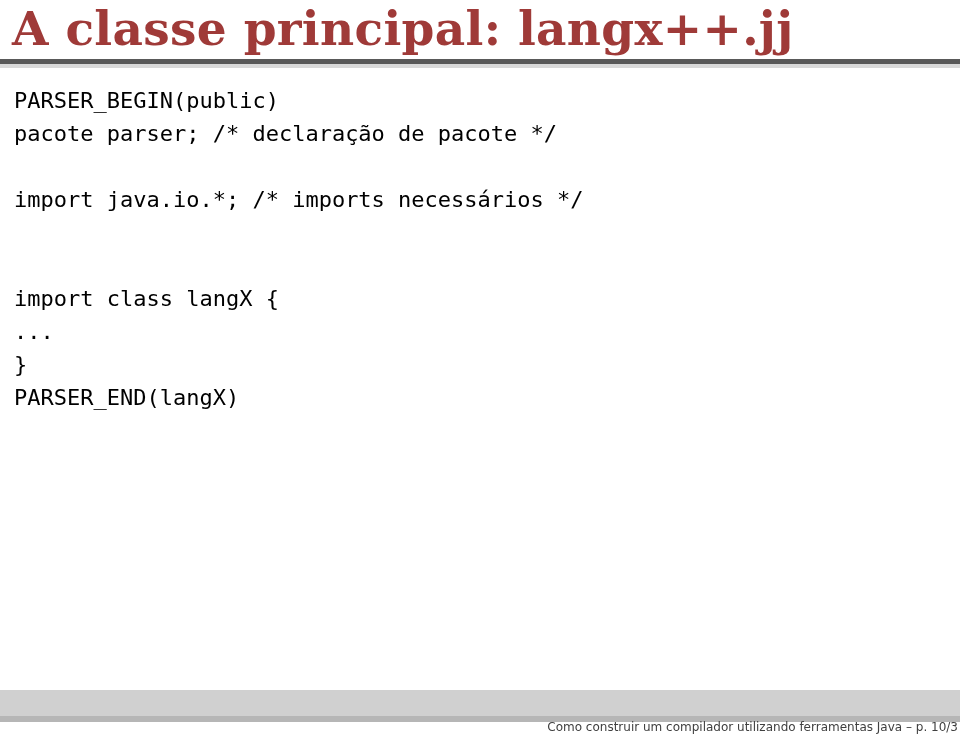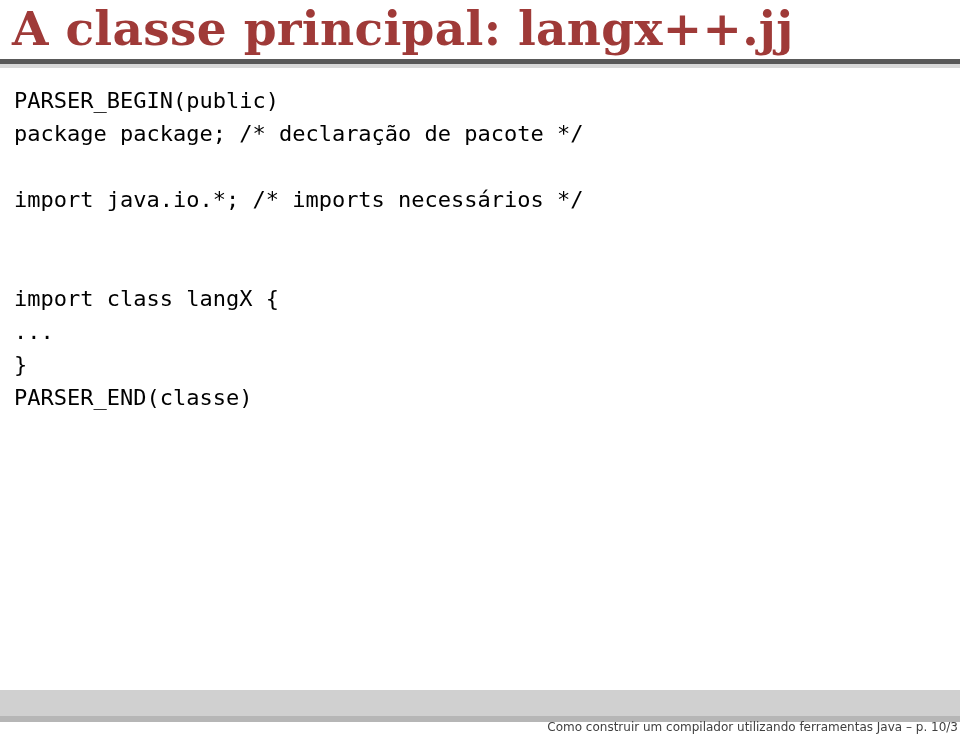--- a/index.html
+++ b/index.html
@@ -85,28 +85,28 @@
 <div class="slide">
 
   <div class="title-wrap">
     <div class="title">A classe principal: langx++.jj</div>
   </div>
   <div class="title-rule"></div>
   <div class="title-shadow"></div>
 
   <div class="content">
 <pre class="code"><span>PARSER_BEGIN(public)</span>
-<span>package package; /* declaração de pacote */</span>
+<span>pacote parser; /* declaração de pacote */</span>
 <span></span>
 <span>import java.io.*; /* imports necessários */</span>
 <span></span>
 <span></span>
 <span>import class langX {</span>
 <span>...</span>
 <span>}</span>
-<span>PARSER_END(classe)</span></pre>
+<span>PARSER_END(langX)</span></pre>
   </div>
 
   <div class="footer-bar1"></div>
   <div class="footer-bar2"></div>
   <div class="footer-text">Como construir um compilador utilizando ferramentas Java – p. 10/3</div>
 
 </div>
 
 </body></html>

